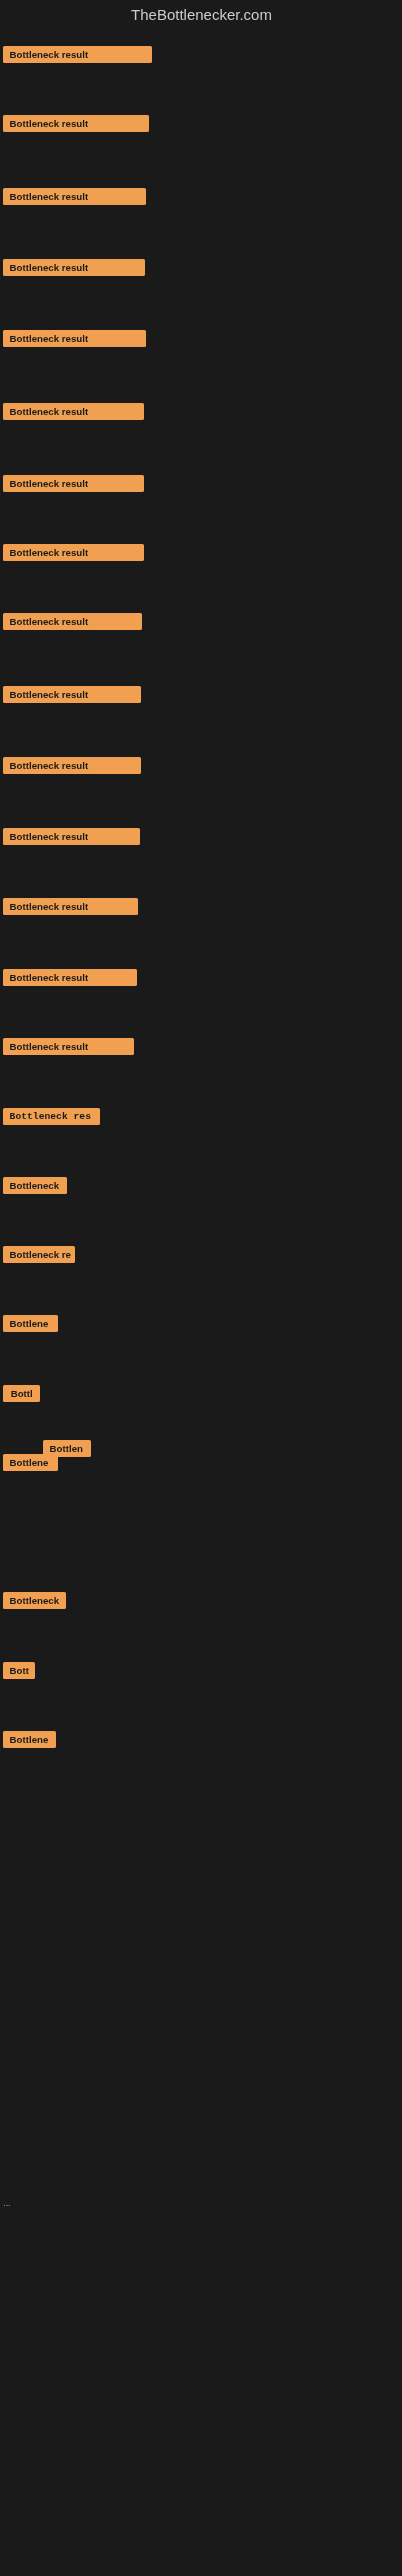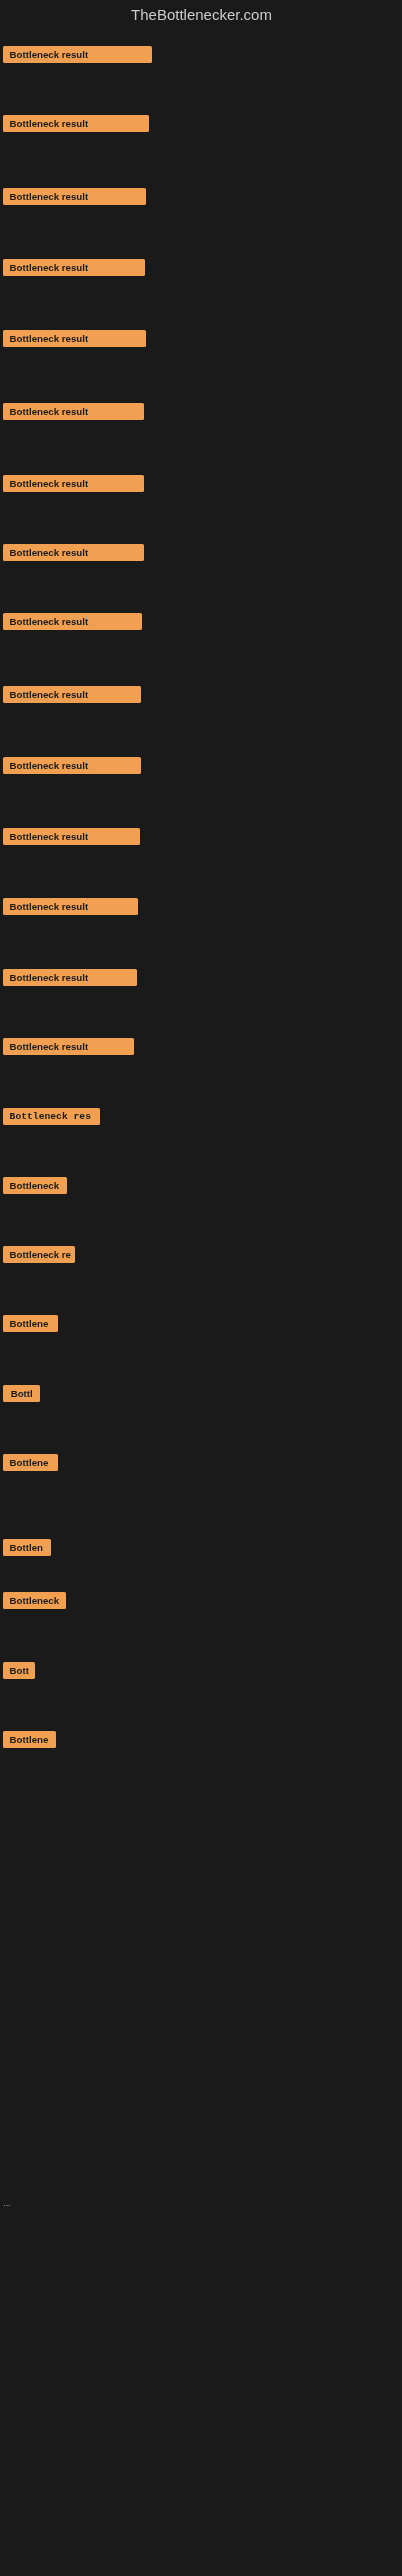--- a/index.html
+++ b/index.html
@@ -69,21 +69,21 @@
     <div class="bottleneck-item" style="top: 828px;"><span class="bottleneck-label" style="max-width: 137px; width: 137px;">Bottleneck result</span></div>
     <div class="bottleneck-item" style="top: 898px;"><span class="bottleneck-label" style="max-width: 135px; width: 135px;">Bottleneck result</span></div>
     <div class="bottleneck-item" style="top: 969px;"><span class="bottleneck-label" style="max-width: 134px; width: 134px;">Bottleneck result</span></div>
     <div class="bottleneck-item" style="top: 1038px;"><span class="bottleneck-label" style="max-width: 131px; width: 131px;">Bottleneck result</span></div>
     <div class="bottleneck-item" style="top: 1108px; font-family: Liberation Mono, monospace;"><span class="bottleneck-label" style="max-width: 97px; width: 97px;">Bottleneck res</span></div>
     <div class="bottleneck-item" style="top: 1177px;"><span class="bottleneck-label" style="max-width: 64px; width: 64px;">Bottleneck</span></div>
     <div class="bottleneck-item" style="top: 1246px;"><span class="bottleneck-label" style="max-width: 72px; width: 96px;">Bottleneck re</span></div>
     <div class="bottleneck-item" style="top: 1315px;"><span class="bottleneck-label" style="max-width: 55px; width: 55px;">Bottlene</span></div>
     <div class="bottleneck-item" style="top: 1385px; text-align: center;"><span class="bottleneck-label" style="max-width: 37px; width: 37px;">Bottl</span></div>
     <div class="bottleneck-item" style="top: 1454px;"><span class="bottleneck-label" style="max-width: 55px; width: 55px;">Bottlene</span></div>
-    <div class="bottleneck-item" style="top: 1539px;"><span class="bottleneck-label" style="max-width: 48px; width: 48px;">Bottlen</span></div>
+    <div class="bottleneck-item" style="top: 1440px; margin-left: 40px;"><span class="bottleneck-label" style="max-width: 48px; width: 48px;">Bottlen</span></div>
     <div class="bottleneck-item" style="top: 1592px;"><span class="bottleneck-label" style="max-width: 63px; width: 63px;">Bottleneck</span></div>
     <div class="bottleneck-item" style="top: 1662px;"><span class="bottleneck-label" style="max-width: 32px; width: 32px; text-align: right;">Bott</span></div>
     <div class="bottleneck-item" style="top: 1731px;"><span class="bottleneck-label" style="max-width: 53px; width: 53px;">Bottlene</span></div>
   </div>
 
 <div class="ellipsis-indicator" style="top: 2198px;">
   <span>...</span>
 </div>
 
 

